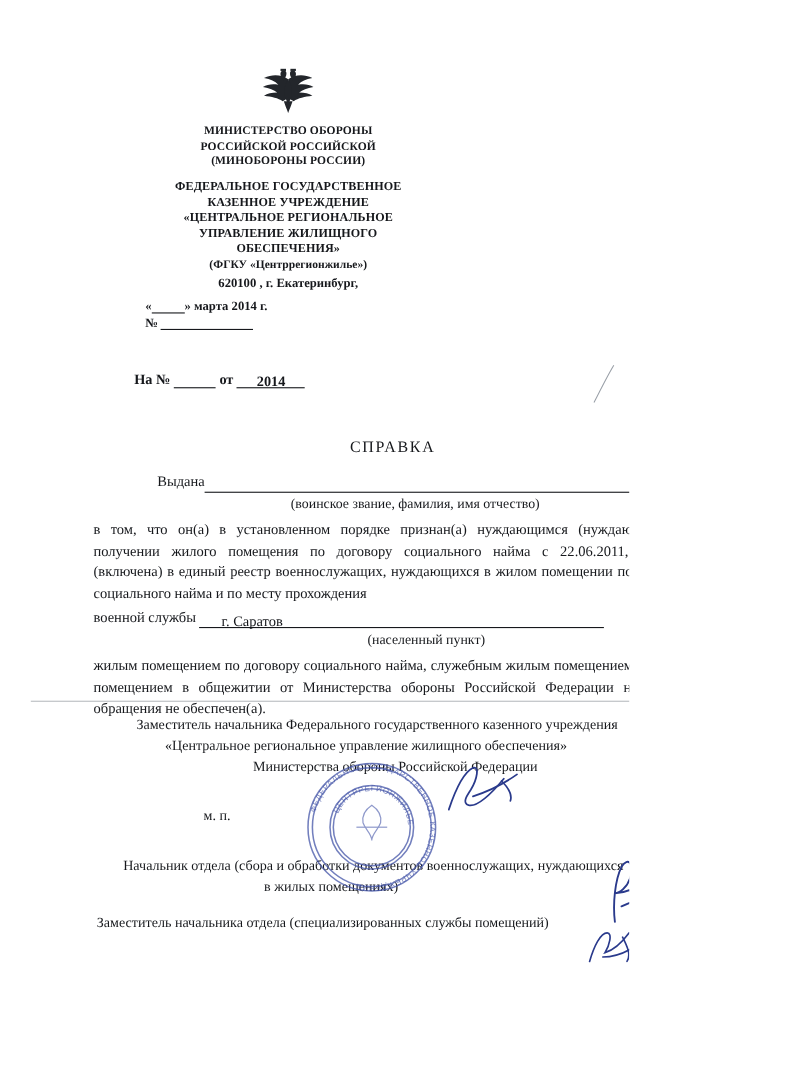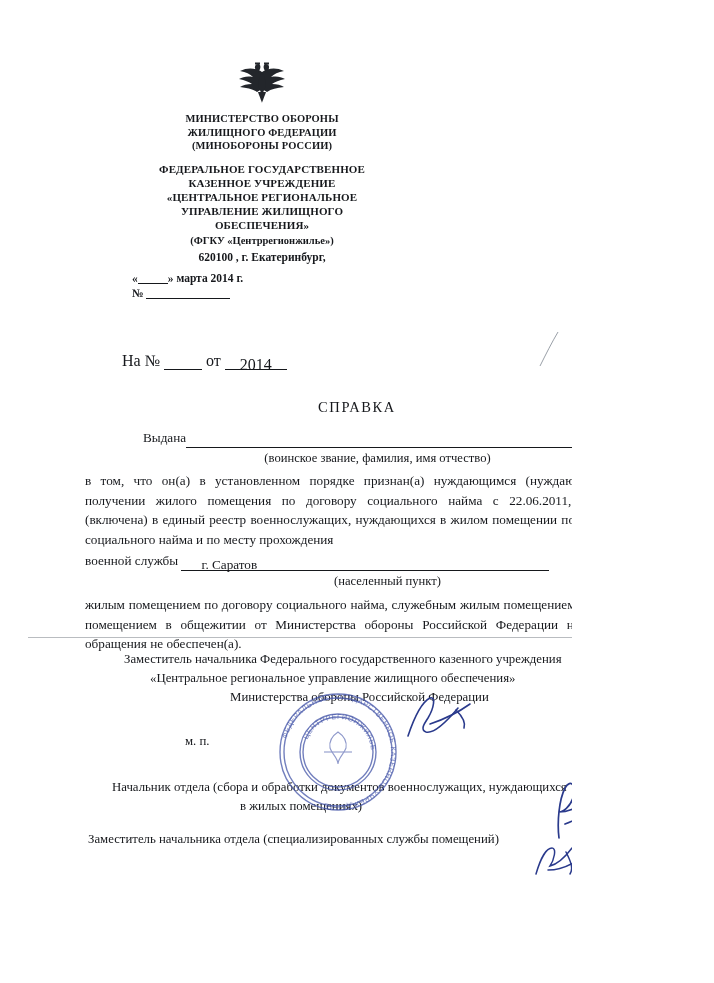--- a/index.html
+++ b/index.html
@@ -67,23 +67,23 @@
     display: inline-block;
     border-bottom: 1px solid #16181c;
     width: 30px;
     height: 11px;
     vertical-align: bottom;
   }
 
   .ref-line {
     position: absolute;
     left: 122px;
-    top: 352px;
-    font-weight: normal;
-    font-size: 16px;
+    top: 337px;
+    font-weight: bold;
+    font-size: 13px;
   }
   .ref-ul-a {
     display: inline-block;
     border-bottom: 1px solid #16181c;
     width: 38px;
     height: 13px;
     vertical-align: bottom;
   }
   .ref-ul-b {
     display: inline-block;
@@ -262,21 +262,21 @@
 
           <path d="M26 11 C29 14, 30 20, 29 26 L26 33 L23 26 C22 20, 23 14, 26 11 Z"></path>
 
           <path d="M22 30 C24 36, 26 40, 26 41 C26 40, 28 36, 30 30 Z"></path>
         </g>
       </svg>
     </div>
 
     <div class="lh-block-1">
       <div class="lh-line">МИНИСТЕРСТВО ОБОРОНЫ</div>
-      <div class="lh-line">ЖИЛИЩНОГО ФЕДЕРАЦИИ</div>
+      <div class="lh-line">РОССИЙСКОЙ РОССИЙСКОЙ</div>
       <div class="lh-line">(МИНОБОРОНЫ РОССИИ)</div>
     </div>
 
     <div class="lh-block-2">
       <div class="lh-line">ФЕДЕРАЛЬНОЕ ГОСУДАРСТВЕННОЕ</div>
       <div class="lh-line">КАЗЕННОЕ УЧРЕЖДЕНИЕ</div>
       <div class="lh-line">«ЦЕНТРАЛЬНОЕ РЕГИОНАЛЬНОЕ</div>
       <div class="lh-line">УПРАВЛЕНИЕ ЖИЛИЩНОГО</div>
       <div class="lh-line">ОБЕСПЕЧЕНИЯ»</div>
     </div>

